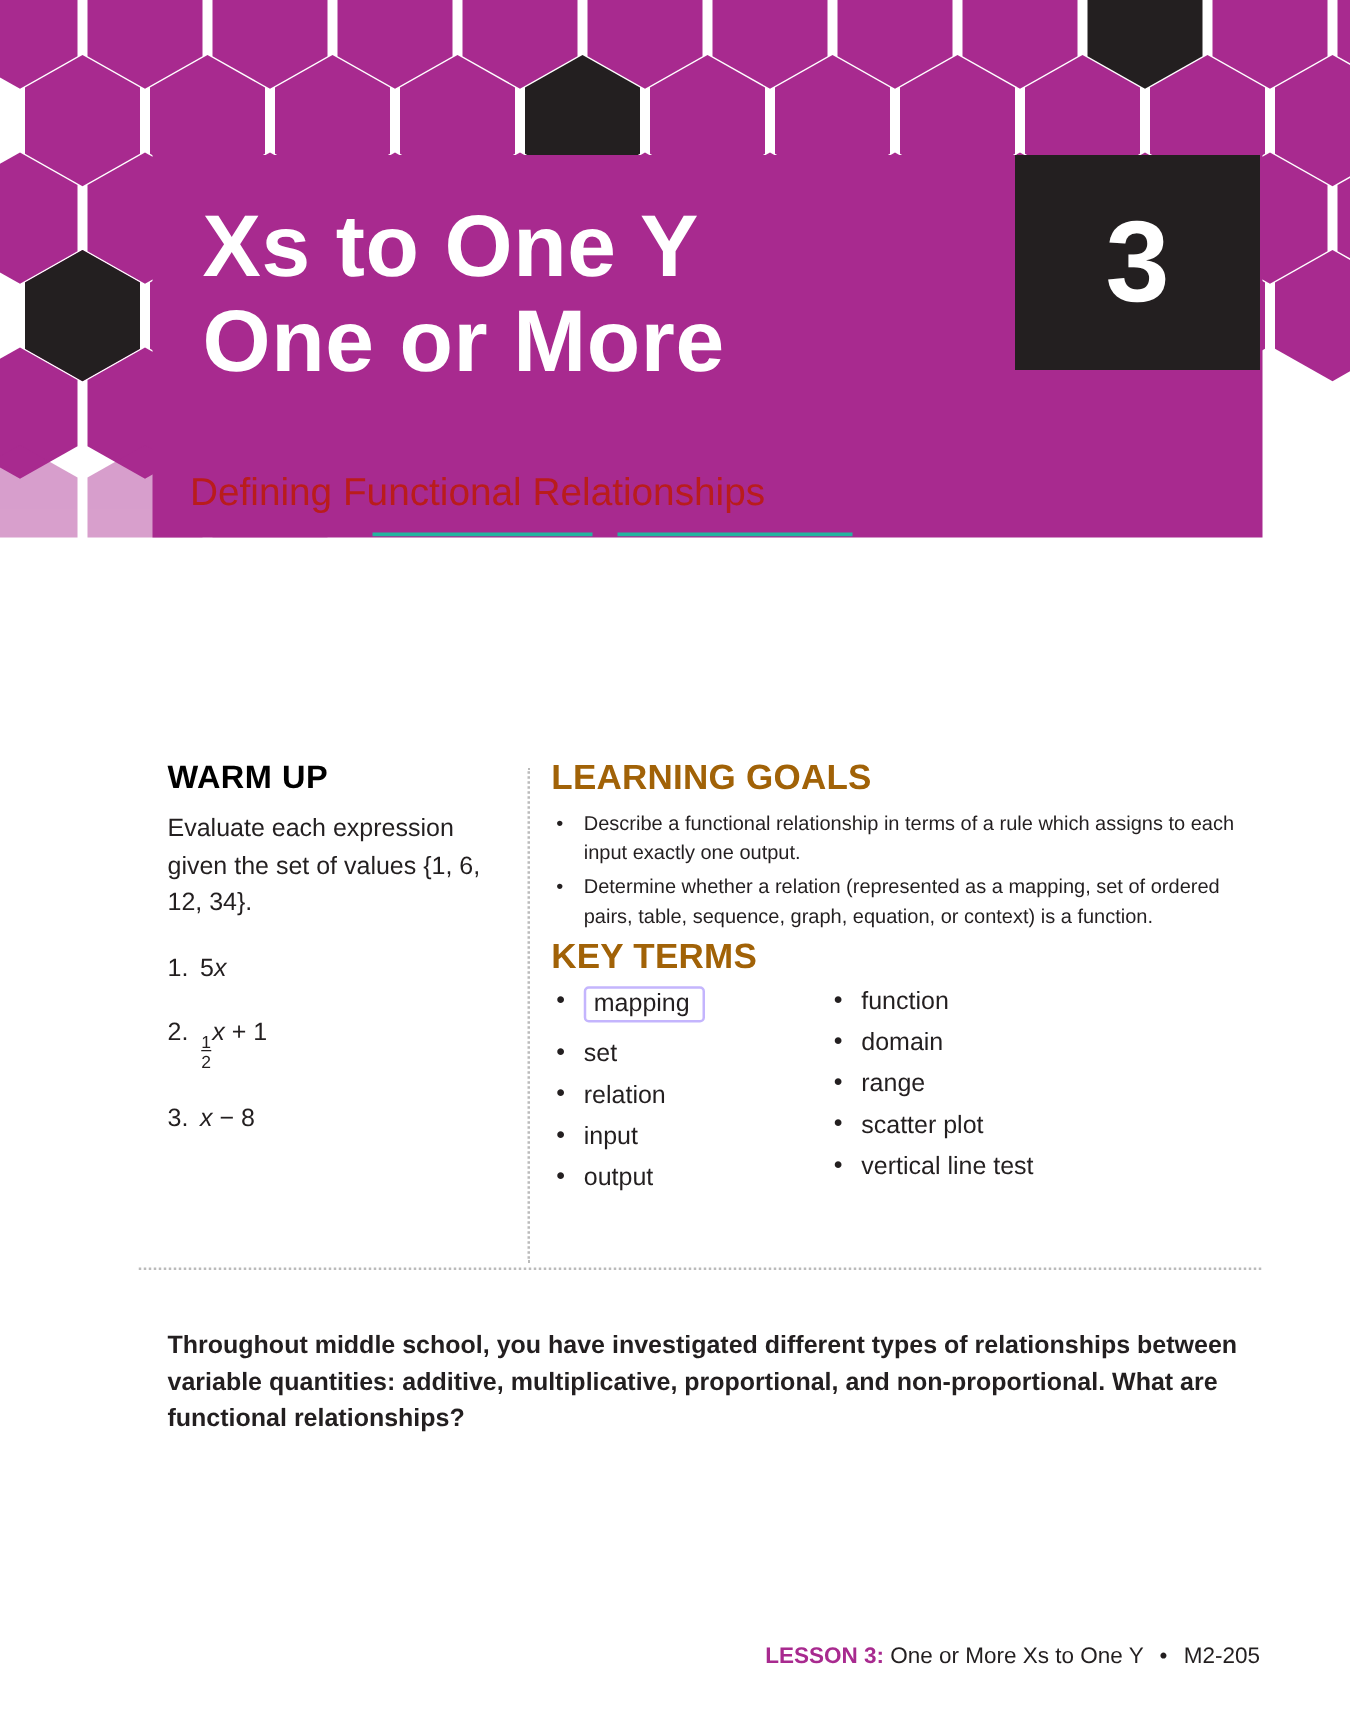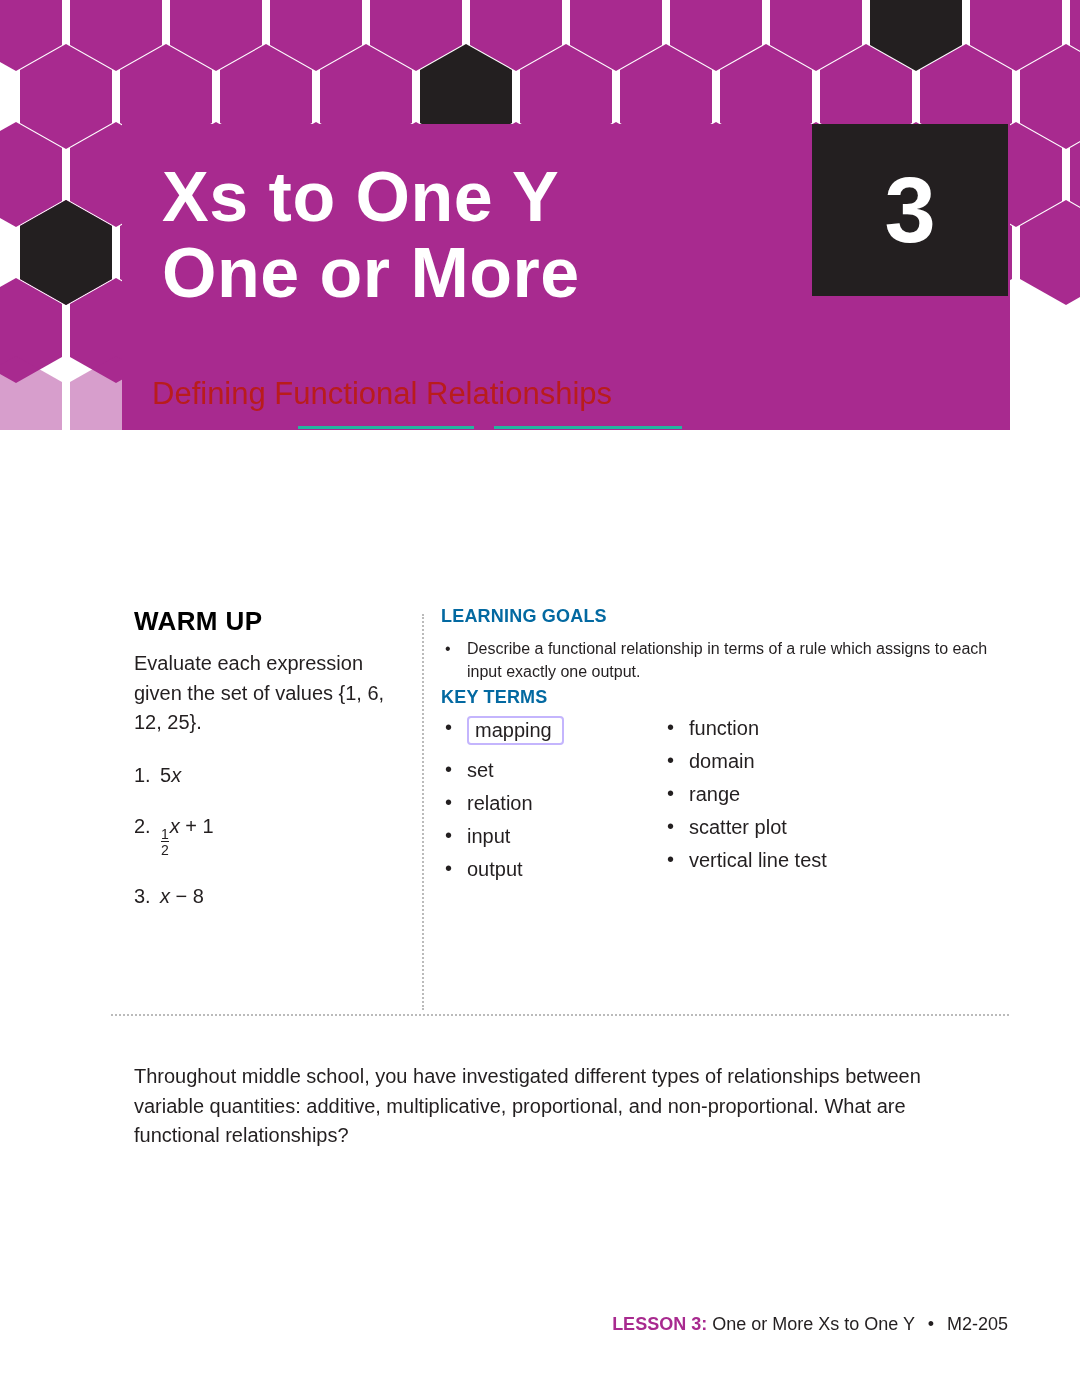--- a/index.html
+++ b/index.html
@@ -131,23 +131,23 @@
 
   h2.warm {
     margin: 0 0 12px 0;
     font-size: 26px;
     font-weight: bold;
     color: #000000;
     letter-spacing: 0.4px;
   }
   h2.section {
     margin: 0 0 10px 0;
-    font-size: 18px;
+    font-size: 28px;
     font-weight: bold;
-    color: #0369a1;
+    color: #a16207;
     letter-spacing: 0.2px;
   }
   .warm-text {
     font-size: 20px;
     line-height: 1.48;
     margin: 0 0 26px 0;
   }
   .warm-item {
     font-size: 20px;
     margin: 0 0 28px 0;
@@ -222,20 +222,21 @@
     top: -2px;
   }
 
   .intro {
     position: absolute;
     left: 134px;
     top: 436px;
     width: 862px;
     font-size: 20px;
     line-height: 1.48;
+    font-weight: bold;
   }
 
   .footer {
     position: absolute;
     left: 0;
     top: 1314px;
     width: 1080px;
     text-align: right;
     padding-right: 72px;
     font-size: 18px;
@@ -338,21 +339,21 @@
   <div class="lesson-number">3</div>
 </div>
 
 <div class="content">
 
   <div class="v-divider"></div>
   <div class="h-divider"></div>
 
   <div class="col-left">
     <h2 class="warm">WARM UP</h2>
-    <p class="warm-text">Evaluate each expression given the set of values {1, 6, 12, 25}.</p>
+    <p class="warm-text">Evaluate each expression given the set of values {1, 6, 12, 34}.</p>
 
     <div class="warm-item">
       <span class="num">1.</span>
       <span>5<span class="italic">x</span></span>
     </div>
 
     <div class="warm-item">
       <span class="num">2.</span>
       <span><span class="frac">
             <span class="numr">1</span>
@@ -363,20 +364,21 @@
     <div class="warm-item">
       <span class="num">3.</span>
       <span><span class="italic">x</span> − 8</span>
     </div>
   </div>
 
   <div class="col-right">
     <h2 class="section">LEARNING GOALS</h2>
     <ul class="goals">
       <li>Describe a functional relationship in terms of a rule which assigns to each input exactly one output.</li>
+      <li>Determine whether a relation (represented as a mapping, set of ordered pairs, table, sequence, graph, equation, or context) is a function.</li>
     </ul>
 
     <h2 class="section key-terms-head">KEY TERMS</h2>
     <div class="terms-wrap">
       <div class="terms-col">
         <ul class="terms">
           <li><span class="term-highlight">mapping</span></li>
           <li>set</li>
           <li>relation</li>
           <li>input</li>

